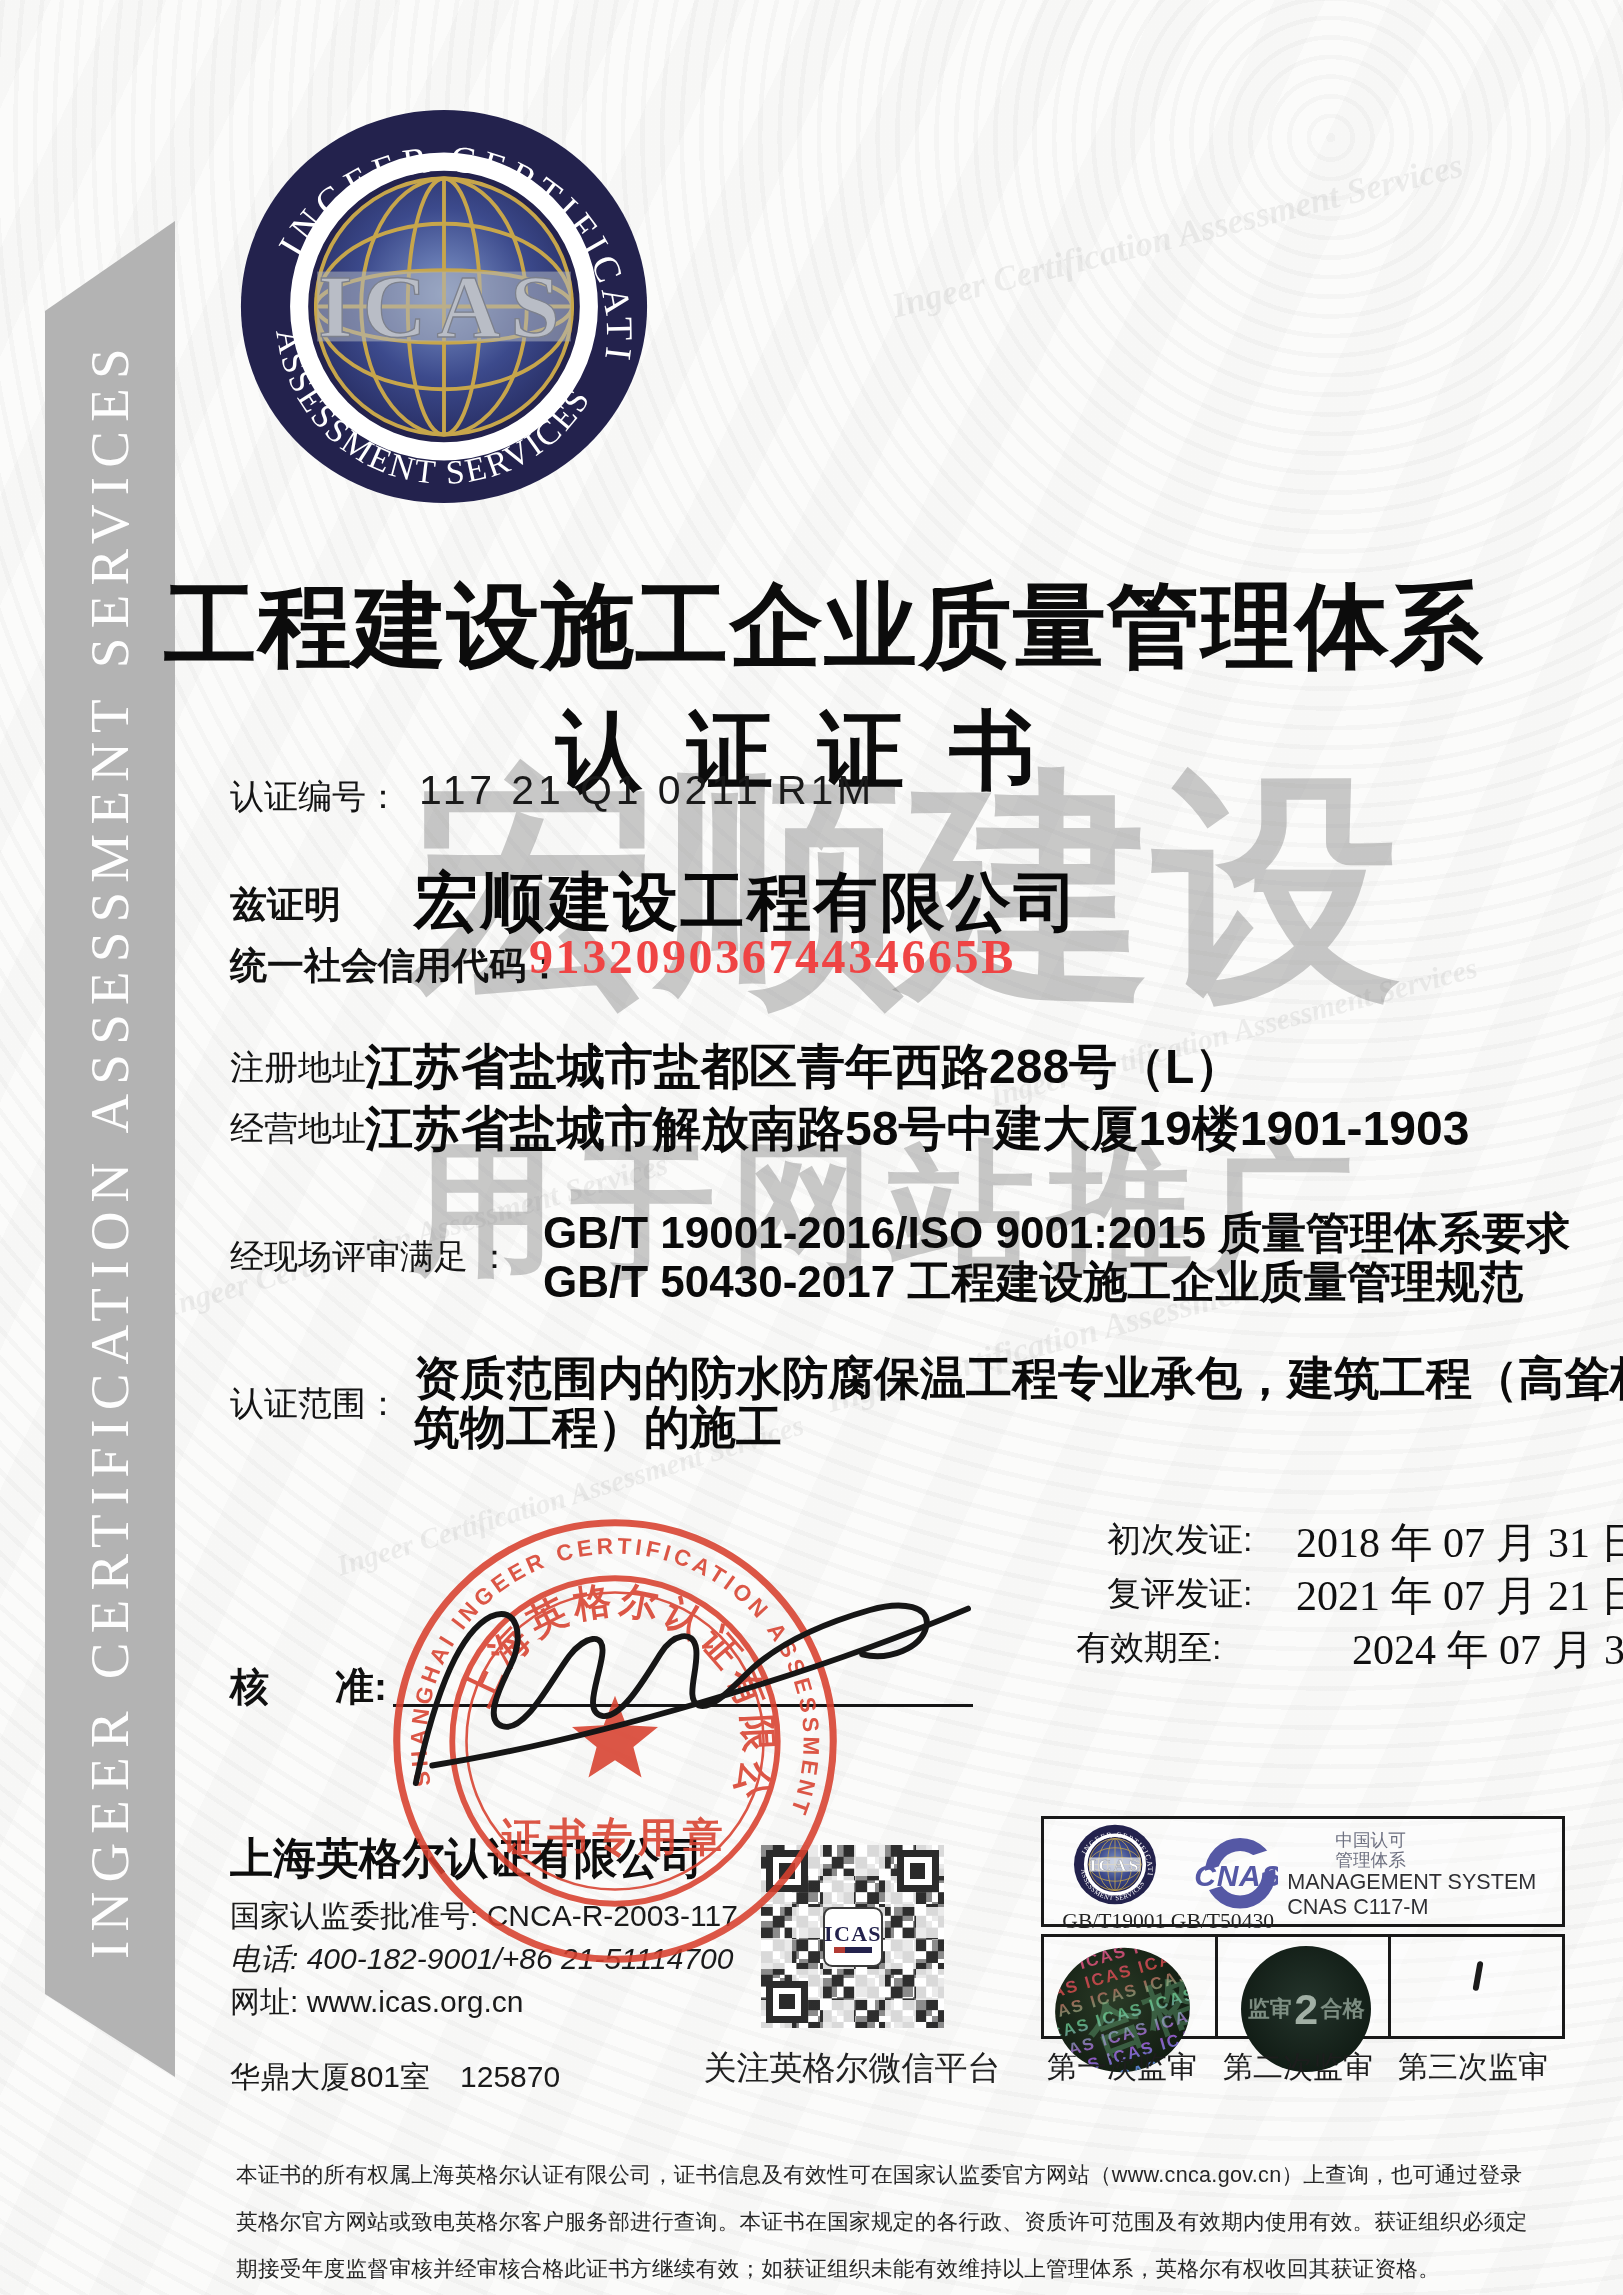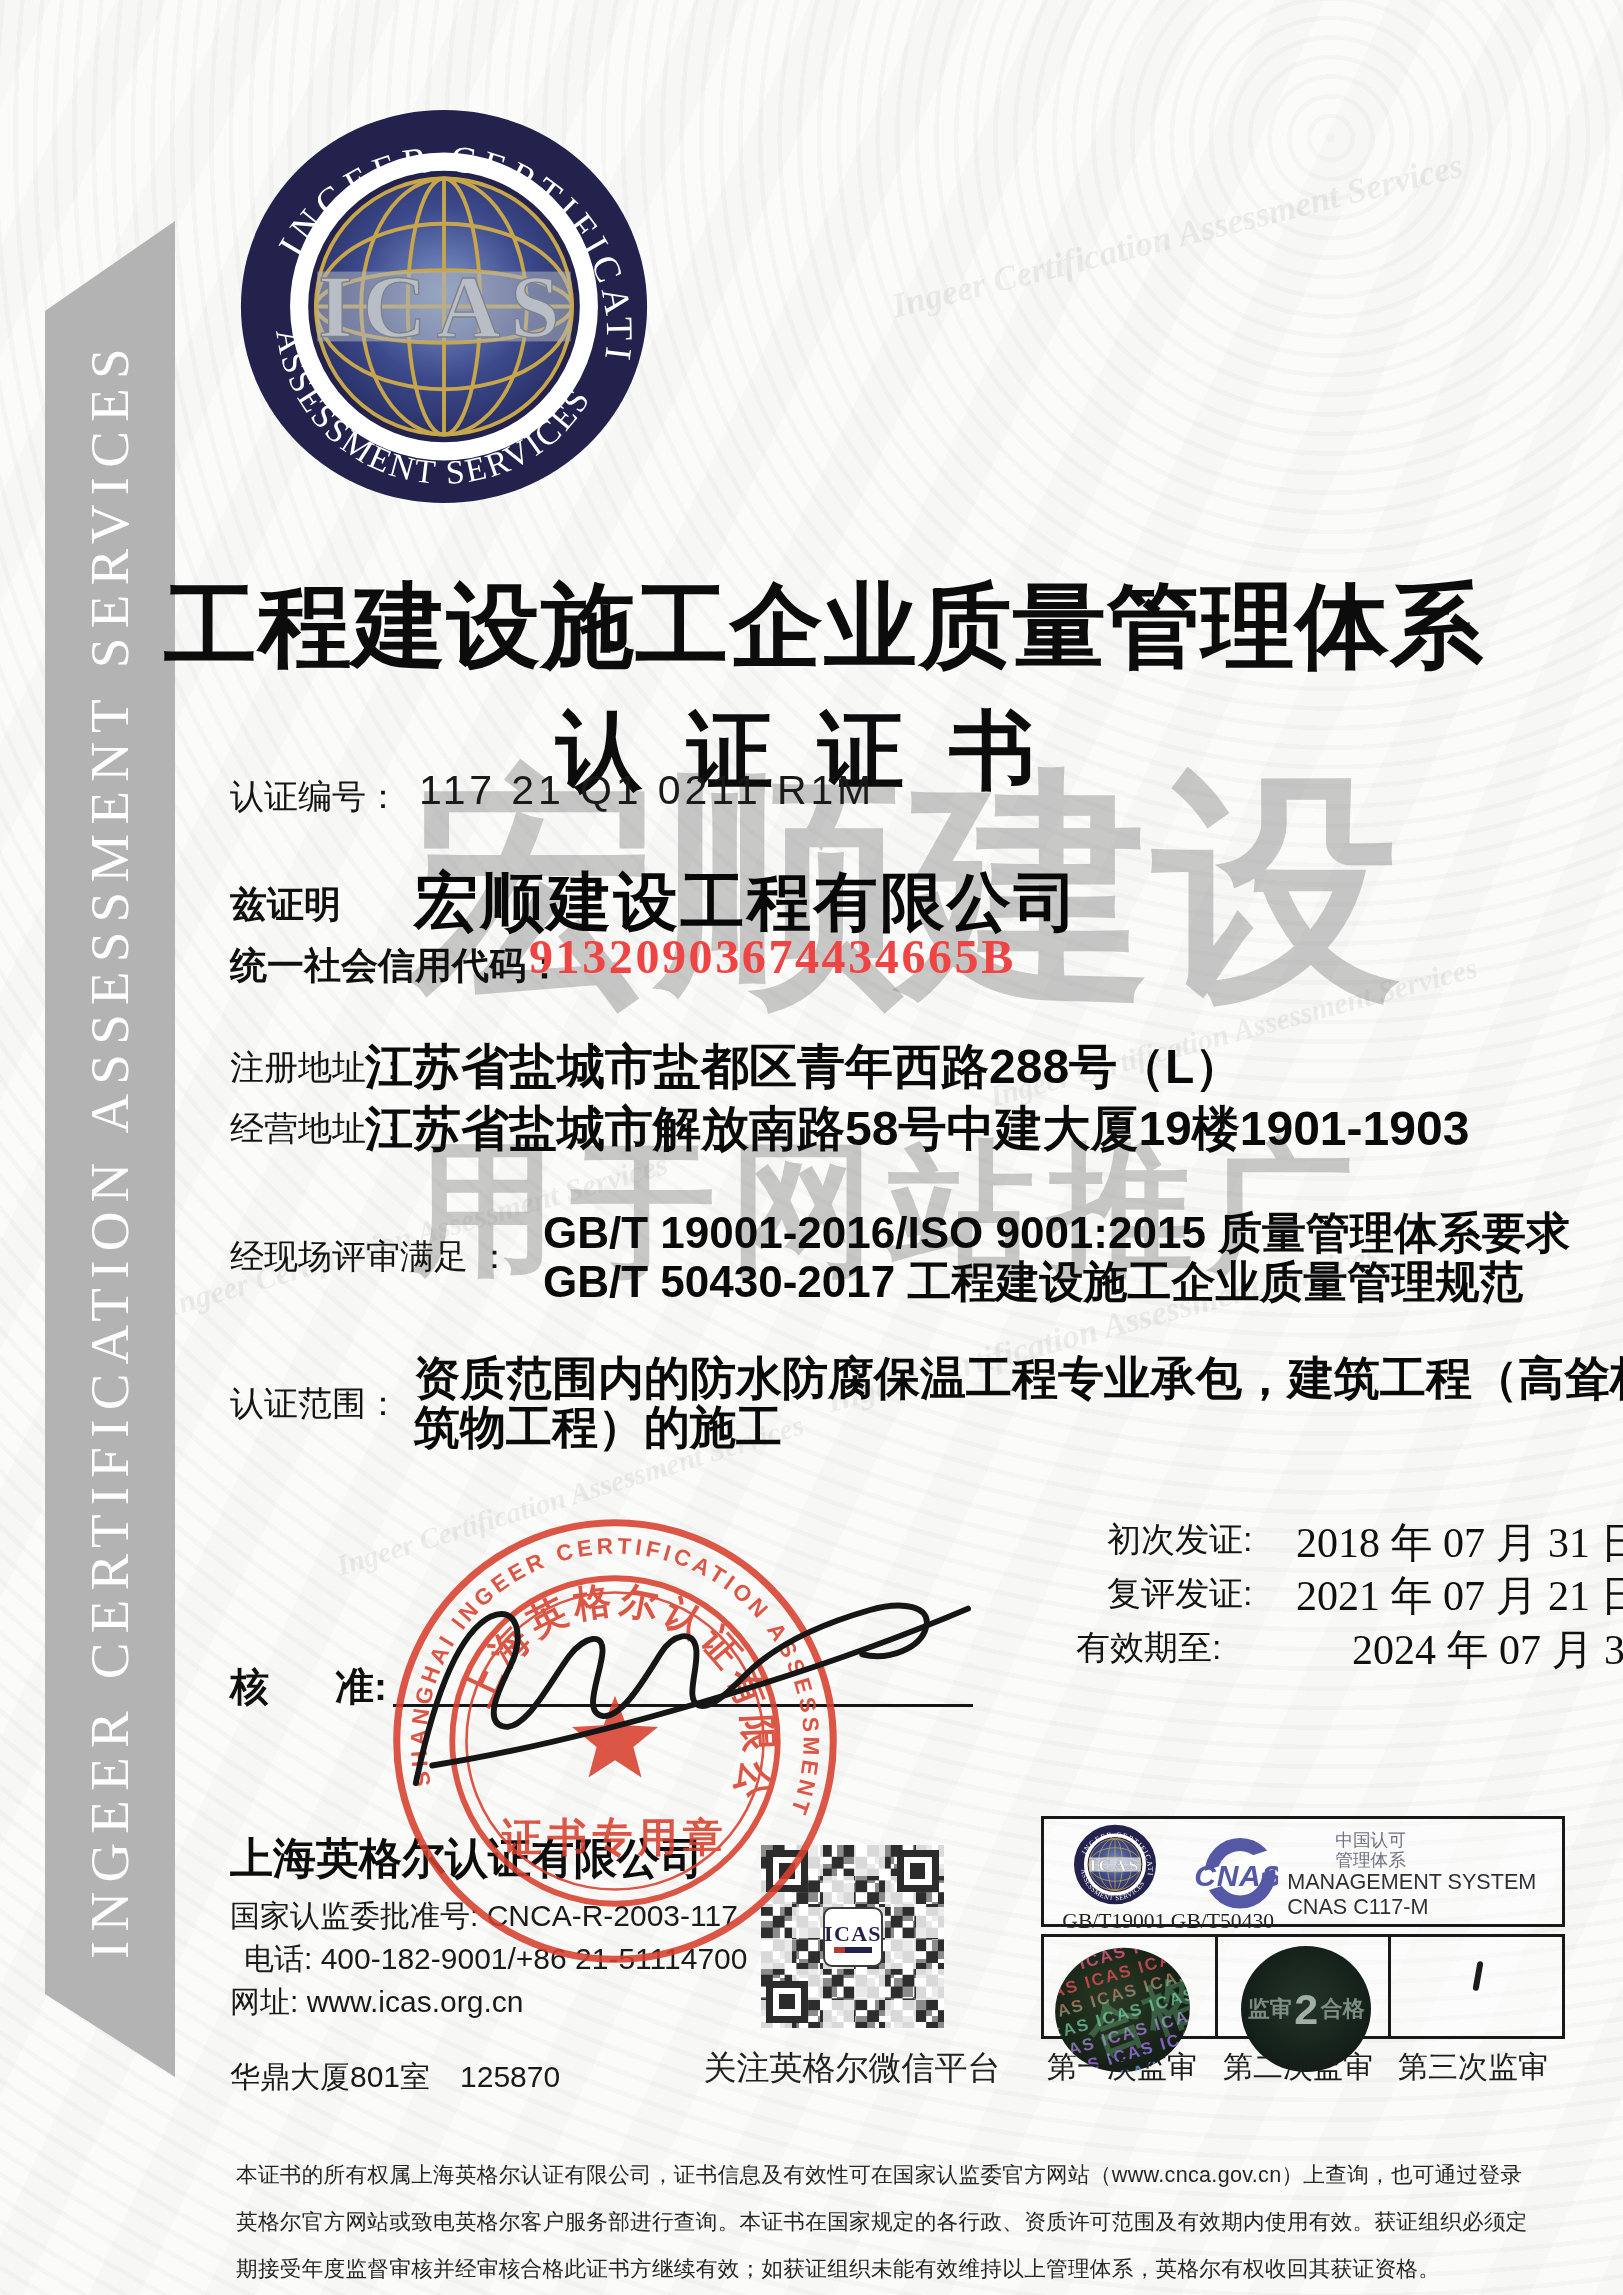--- a/index.html
+++ b/index.html
@@ -205,21 +205,21 @@
 
   <svg class="abs sig" viewBox="0 0 1000 430">
     <g fill="none" stroke="#161616" stroke-width="9" stroke-linecap="round">
       <path d="M 95 395 C 115 300,150 170,210 140 C 250 122,262 170,240 215 C 220 255,200 300,228 308 C 262 318,300 240,330 200 C 352 172,386 160,380 200 C 374 240,352 286,380 292 C 410 298,448 230,470 196 C 488 168,520 158,524 190 C 528 220,506 268,528 276 C 552 284,586 240,615 215 C 660 176,720 150,790 130 C 840 116,884 124,876 156 C 868 188,820 208,778 198"></path>
       <path d="M 120 368 C 360 330,700 230,940 128"></path>
     </g>
   </svg>
 
   <div class="abs iss-name">上海英格尔认证有限公司</div>
   <span class="abs iss-line" style="left:230px;top:1896px;">国家认监委批准号: CNCA-R-2003-117</span>
-  <span class="abs iss-line" style="left:244px;top:1939px;">电话: 400-182-9001/+86 21-51114700</span>
+  <span class="abs iss-line" style="left:230px;top:1939px;font-style:italic;">电话: 400-182-9001/+86 21-51114700</span>
   <span class="abs iss-line" style="left:230px;top:1982px;">网址: www.icas.org.cn</span>
   <span class="abs iss-line" style="left:230px;top:2057px;">华鼎大厦801室　125870</span>
 
   <div class="abs qr">
     <div class="finder" style="left:5.2px;top:5.2px;"></div>
     <div class="finder" style="right:5.2px;top:5.2px;"></div>
     <div class="finder" style="left:5.2px;bottom:5.2px;"></div>
     <div class="qr-logo">
       <span class="a">ICAS</span>
       <span class="bar"></span>

